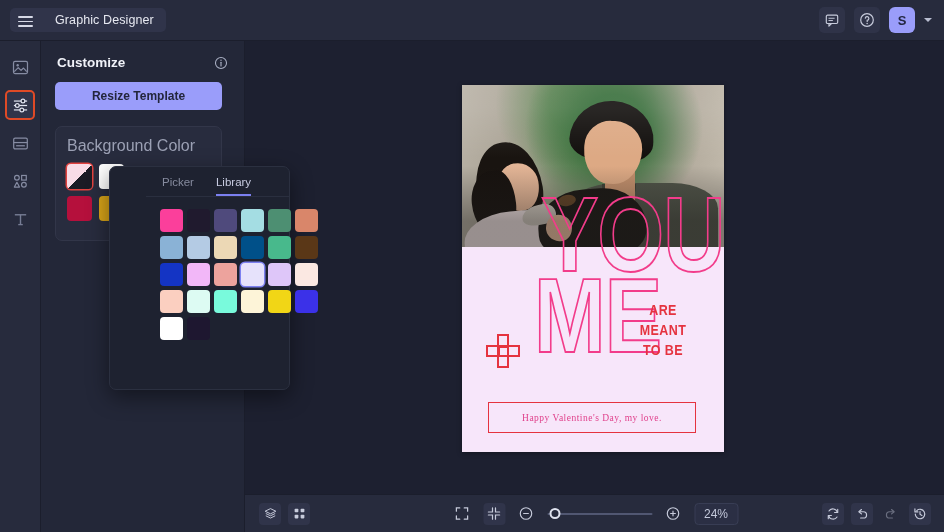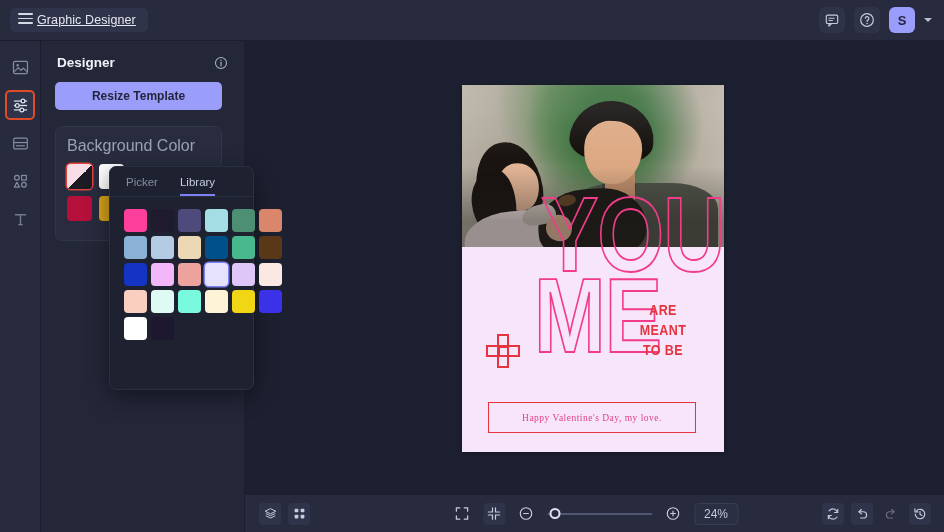--- a/index.html
+++ b/index.html
@@ -14,25 +14,24 @@
 
   
   .topbar {
     position:absolute; left:0; top:0; width:944px; height:41px;
     background:#272b3d;
     display:flex; align-items:center;
     border-bottom:1px solid #1b1e2c;
     z-index:40;
   }
   .brand {
-    display:flex; align-items:flex-start; gap:4px;
+    display:flex; align-items:flex-end; gap:22px;
     margin-left:10px; padding:5px 12px 5px 8px;
     border-radius:5px; background:#30344a;
     cursor:pointer;
-    text-decoration:underline;
   }
   .hamburger { display:flex; flex-direction:column; gap:3px; width:15px; }
   .hamburger i { display:block; height:1.6px; background:#d6d9e6; border-radius:2px; }
   .brand-text { font-size:12.5px; color:#e6e8f0; letter-spacing:.1px; }
 
   .topcenter {
     position:absolute; left:50%; top:50%; transform:translate(-50%,-50%);
     display:flex; gap:12px;
   }
   .topbtn {
@@ -93,24 +92,25 @@
     padding:10px 11px 12px 11px;
   }
   .bglabel { font-size:16px; color:#9ba0b4; margin-bottom:9px; }
   .swrow { display:flex; gap:7px; margin-bottom:7px; }
   .sw { width:25px;height:25px;border-radius:4px;cursor:pointer; position:relative; }
   .sw.sel { box-shadow:0 0 0 1.5px #e0423f; }
   .sw .diag { position:absolute;left:0;top:0;width:100%;height:100%;overflow:hidden;border-radius:3px; }
 
   
   .popover {
-    position:absolute; left:109px; top:166px; width:145px; height:224px;
+    position:absolute; left:109px; top:166px; width:181px; height:224px;
     background:#1e2230; border:1px solid #2b3040; border-radius:7px;
     box-shadow:0 7px 22px rgba(0,0,0,.45);
     z-index:60;
+    padding-left:36px;
   }
   .pop-tabs {
     display:flex; gap:22px; padding:9px 16px 0 16px;
     border-bottom:1px solid #2a2f3f; height:30px;
   }
   .pop-tab { font-size:11.5px; color:#868b9e; cursor:pointer; padding-bottom:6px; }
   .pop-tab.active { color:#c7cbe0; border-bottom:2px solid #7c80f0; }
   .pop-grid {
     display:grid; grid-template-columns:repeat(6,23px); gap:4px;
     padding:12px 0 0 14px;
@@ -317,21 +317,21 @@
       <svg width="17" height="17" viewBox="0 0 18 18">
         <line x1="3" y1="4" x2="15" y2="4" stroke="#767c94" stroke-width="1.5"></line>
         <line x1="9" y1="4" x2="9" y2="14.4" stroke="#767c94" stroke-width="1.5"></line>
         <line x1="6.6" y1="14.4" x2="11.4" y2="14.4" stroke="#767c94" stroke-width="1.4"></line>
       </svg>
     </div>
   </div>
 
   <div class="panel">
     <div class="panel-head">
-      <span class="panel-title">Designer</span>
+      <span class="panel-title">Customize</span>
       <span>
         <svg width="14" height="14" viewBox="0 0 16 16">
           <circle cx="8" cy="8" r="6.3" fill="none" stroke="#aab0c4" stroke-width="1.2"></circle>
           <circle cx="8" cy="4.9" r=".8" fill="#aab0c4"></circle>
           <line x1="8" y1="7.2" x2="8" y2="11.4" stroke="#aab0c4" stroke-width="1.3" stroke-linecap="round"></line>
         </svg>
       </span>
     </div>
 
     <button class="resize-btn">Resize Template</button>

